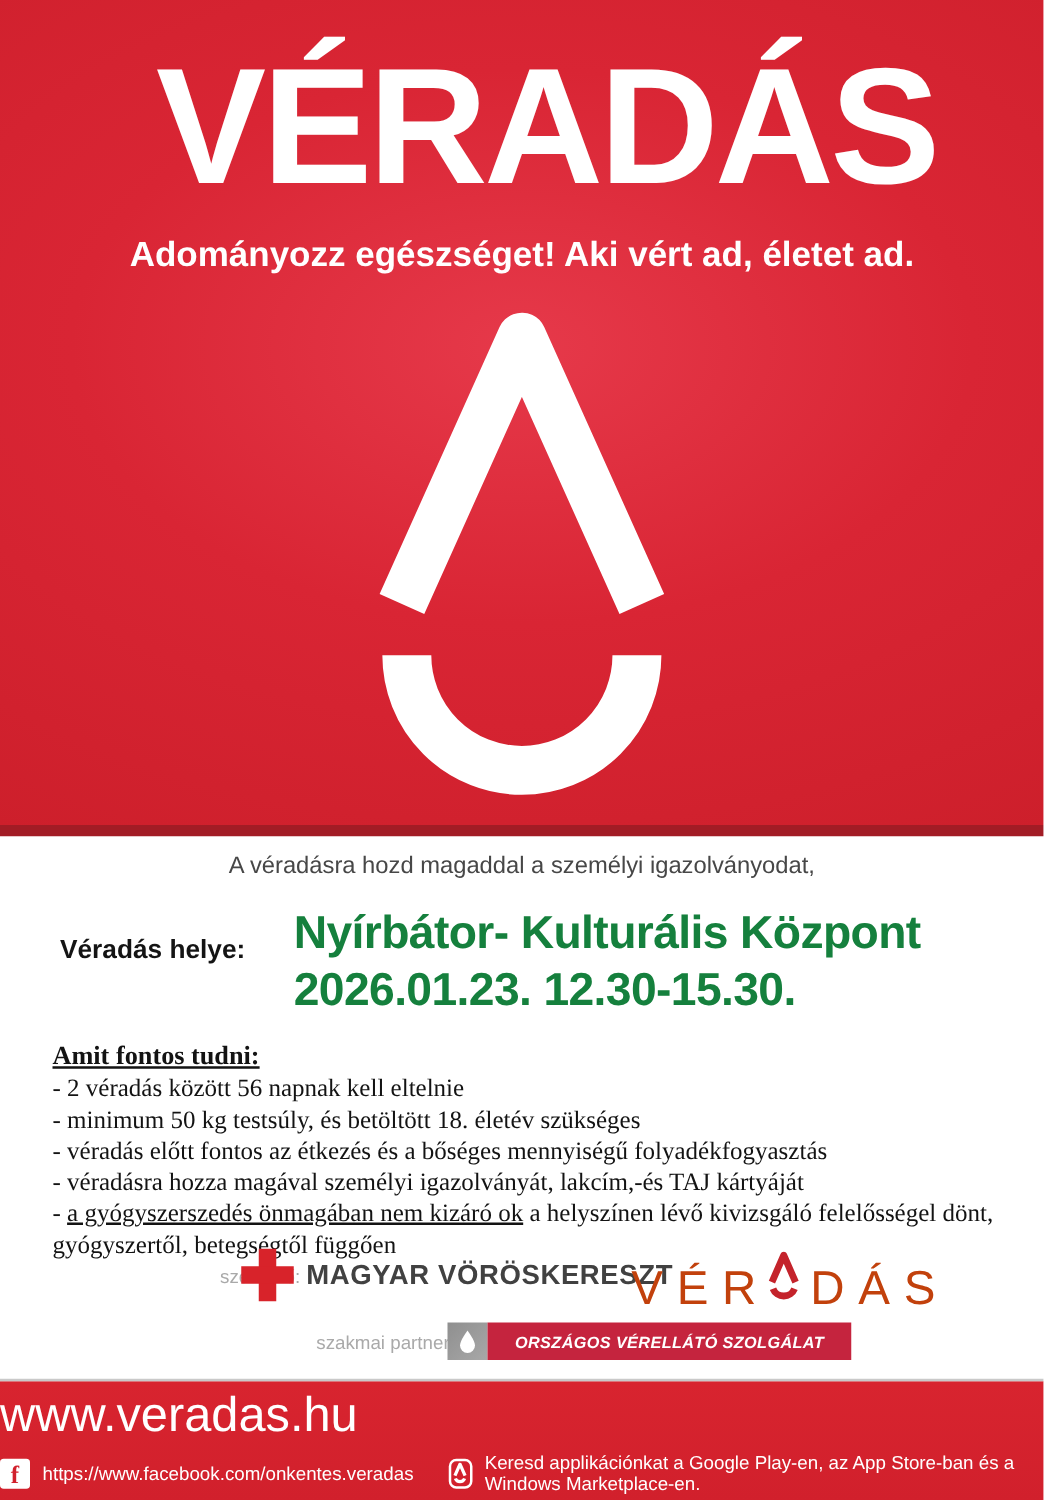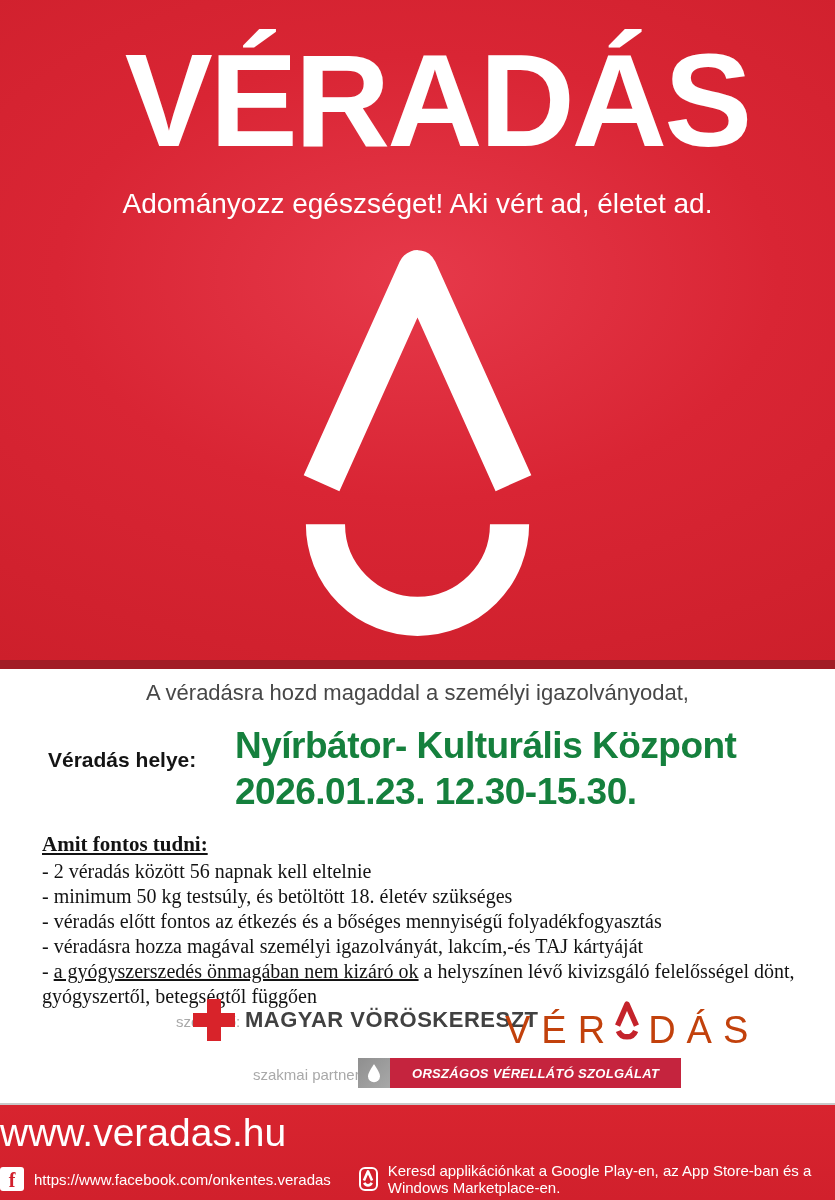--- a/index.html
+++ b/index.html
@@ -39,35 +39,35 @@
     letter-spacing: -3px;
     line-height: 1.1;
     padding-left: 39px;
   }
   .hero-subtitle {
     position: absolute;
     left: 0; top: 188px;
     width: 100%;
     color: #ffffff;
     font-size: 28px;
-    font-weight: 400;
+    font-weight: 700;
   }
   .hero-logo {
     position: absolute;
     left: 300px; top: 248px;
   }
 
   
   .bring {
     position: absolute;
     left: 0; top: 680px;
     width: 100%;
     text-align: center;
     color: #474747;
-    font-size: 22px;
+    font-size: 19px;
     line-height: 25px;
     font-weight: 500;
   }
 
   
   .location-label {
     position: absolute;
     left: 48px; top: 748px;
     font-size: 21px;
     font-weight: bold;

